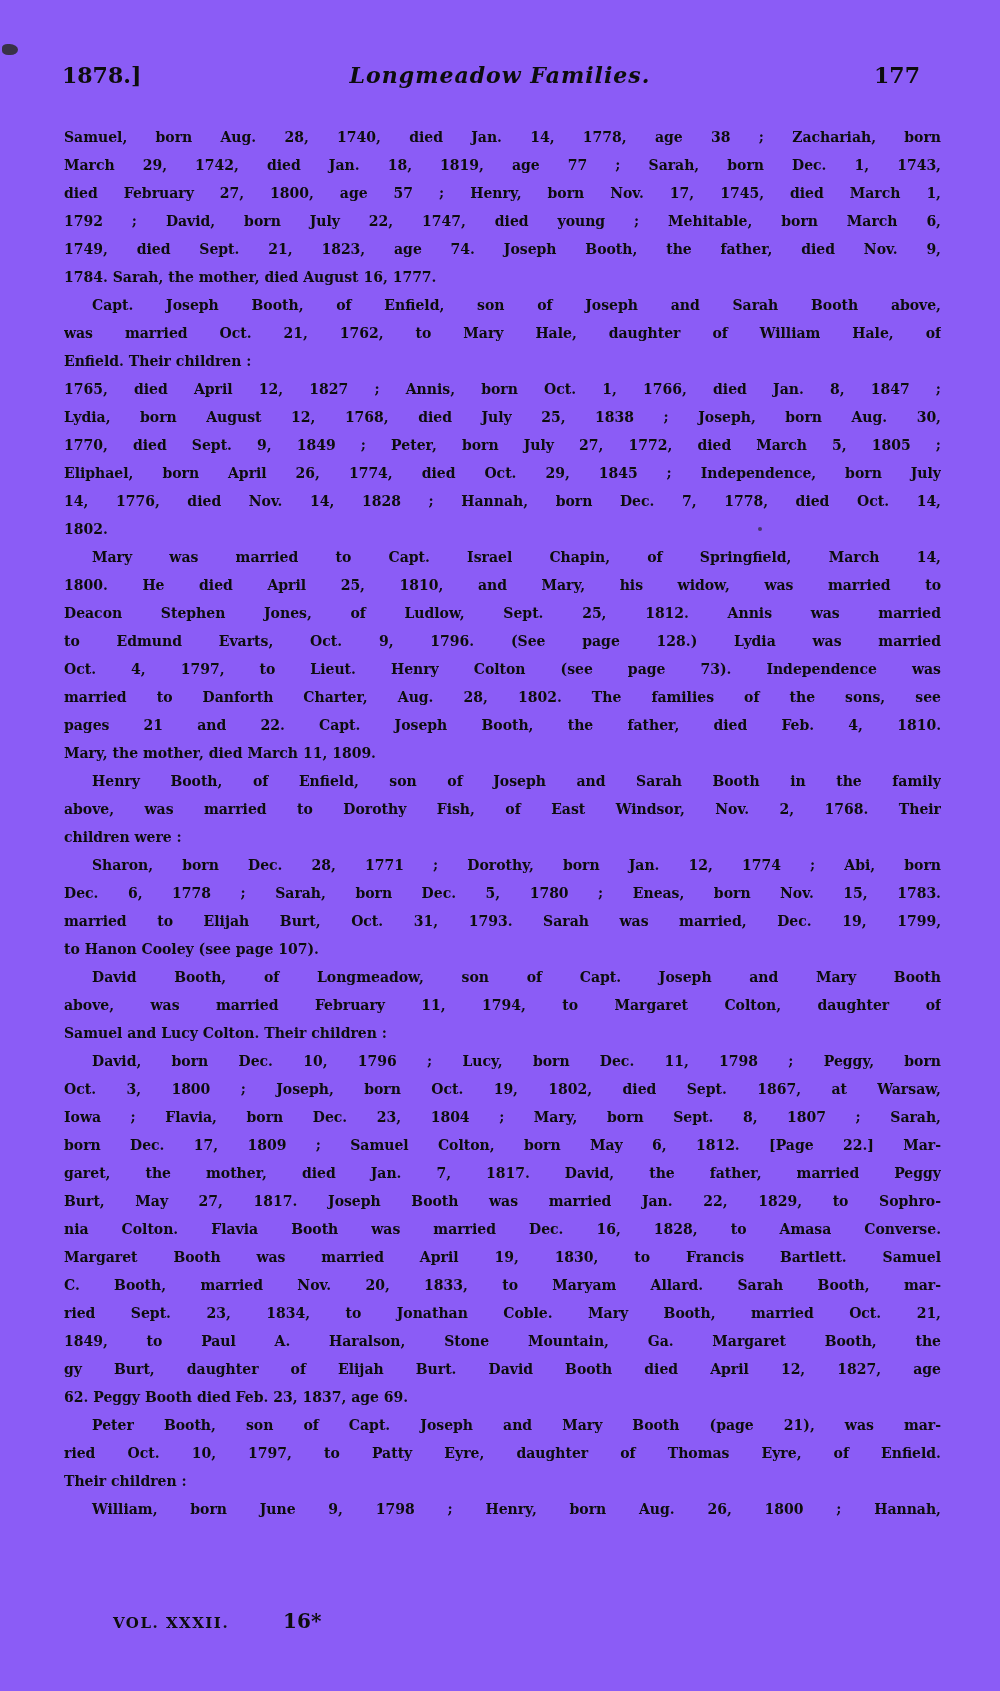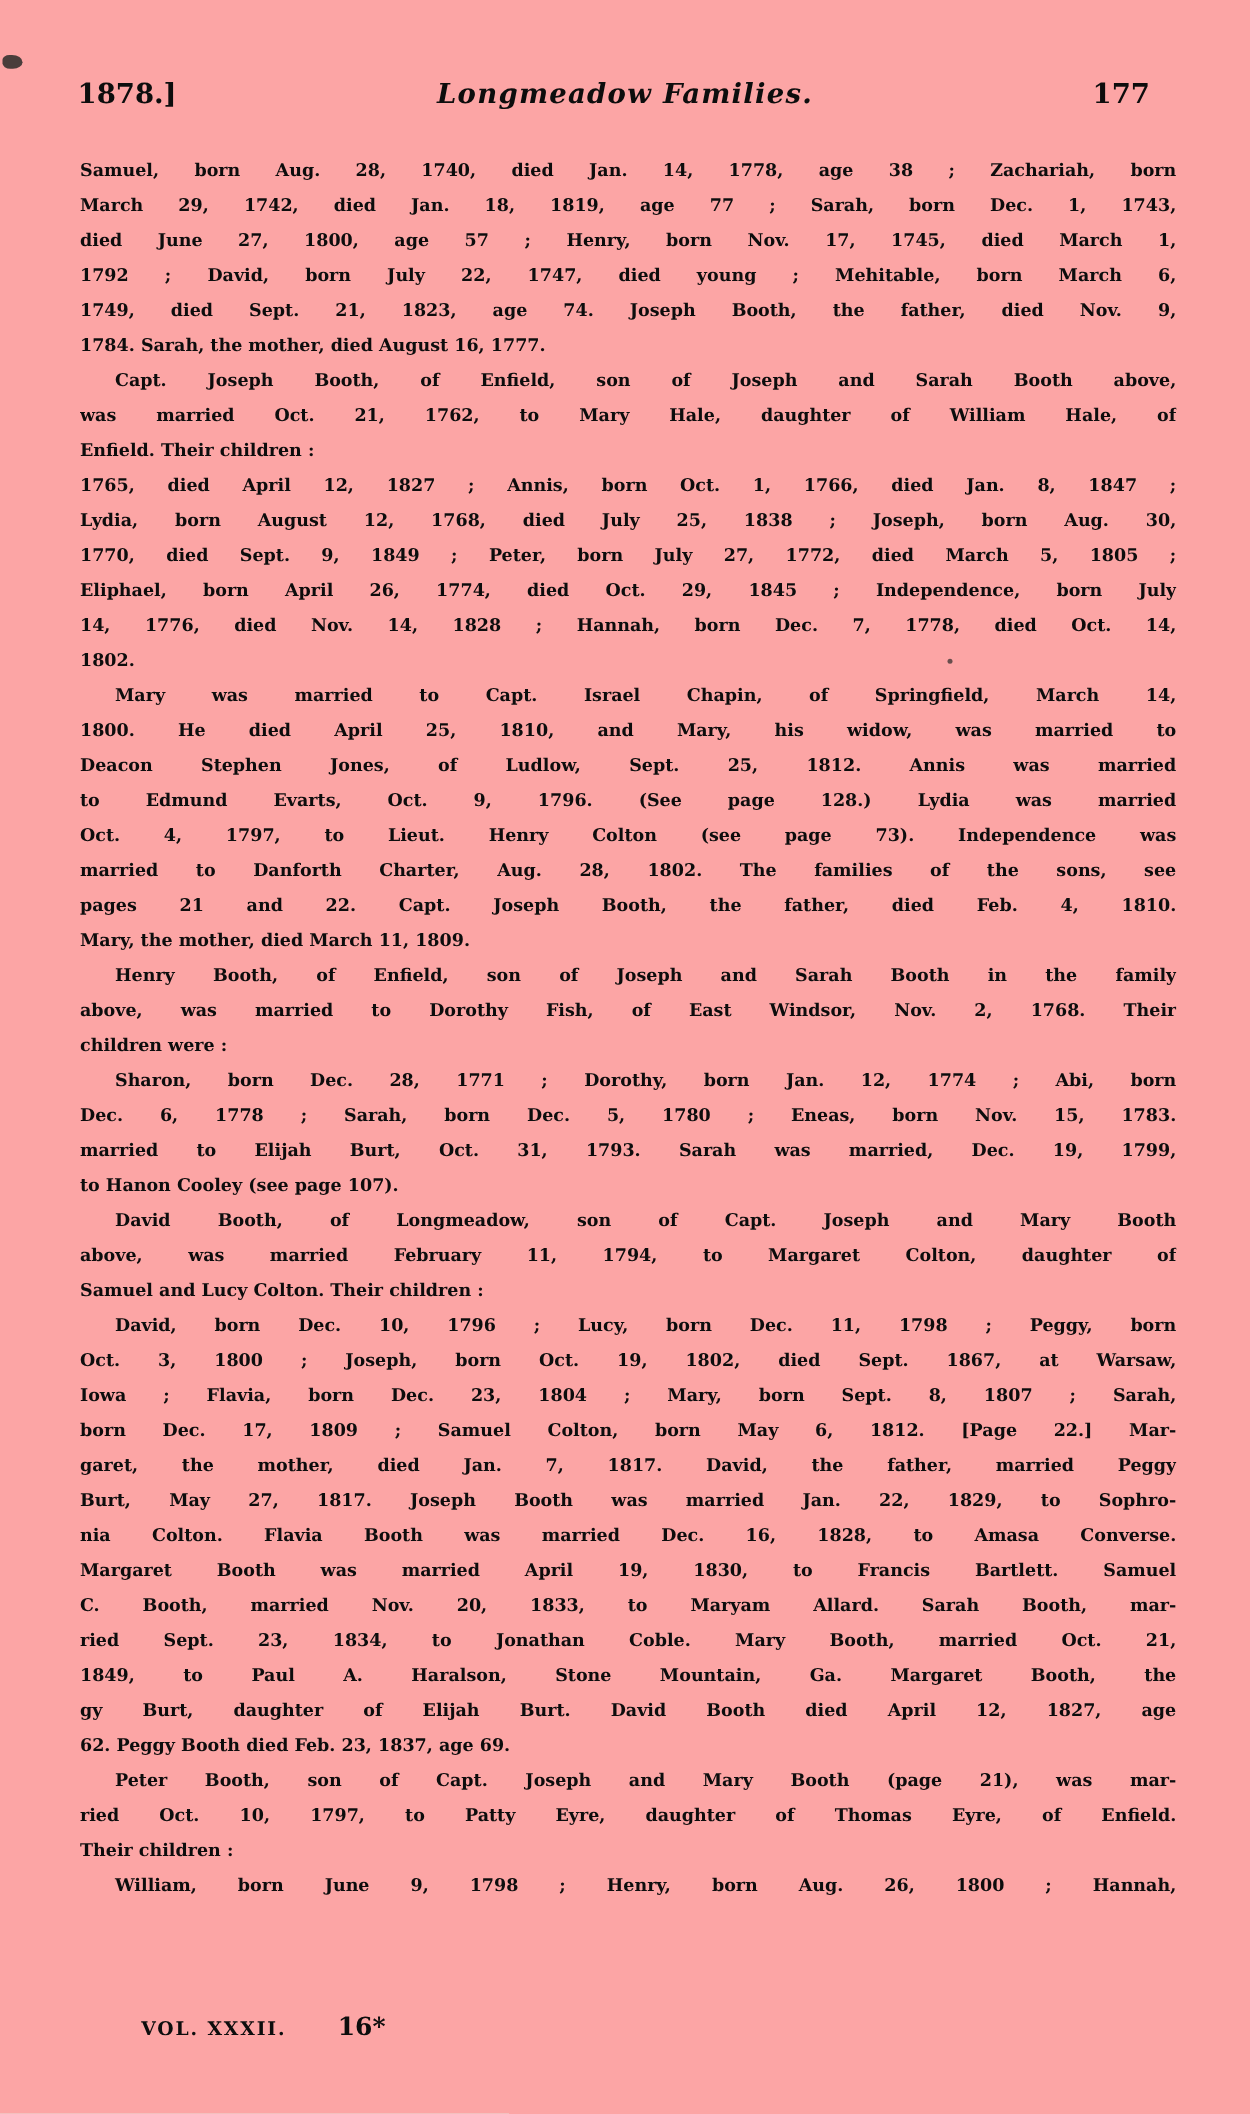--- a/index.html
+++ b/index.html
@@ -1,21 +1,21 @@
 <!DOCTYPE html>
 <html><head>
 <meta charset="utf-8">
 <style>
   html, body { margin: 0; padding: 0; background: #e8e8e4; }
   .page {
     position: relative;
     width: 1000px;
     height: 1691px;
     margin: 0 auto;
-    background: #fca5a5;
+    background: #8b5cf6;
     color: #0d0d0d;
     font-family: "DejaVu Serif", "Liberation Serif", serif;
     font-weight: bold;
     overflow: hidden;
   }
   
   .running-head {
     position: absolute;
     top: 58px;
     left: 0;
@@ -73,21 +73,21 @@
     width: 877px;
     height: 28px;
     line-height: 28px;
   }
   .footer-volume {
     margin-left: 49px;
     font-size: 15px;
     letter-spacing: 1.5px;
   }
   .footer-signature {
-    margin-left: 41px;
+    margin-left: 54px;
     font-size: 20px;
   }
   
   .speck {
     position: absolute;
     background: #2a2a28;
     border-radius: 50%;
   }
   .speck-a { left: 2px; top: 44px; width: 16px; height: 11px; opacity: .85; border-radius: 40% 60% 55% 45%; }
   .speck-b { left: 758px; top: 527px; width: 4px; height: 4px; opacity: .7; }
@@ -102,21 +102,21 @@
 
   <div class="running-head">
     <span class="head-date">1878.]</span>
     <span class="head-title">Longmeadow Families.</span>
     <span class="head-page-number">177</span>
   </div>
 
   <div class="text-body">
       <div class="line just">Samuel, born Aug. 28, 1740, died Jan. 14, 1778, age 38 ; Zachariah, born</div>
       <div class="line just">March 29, 1742, died Jan. 18, 1819, age 77 ; Sarah, born Dec. 1, 1743,</div>
-      <div class="line just">died June 27, 1800, age 57 ; Henry, born Nov. 17, 1745, died March 1,</div>
+      <div class="line just">died February 27, 1800, age 57 ; Henry, born Nov. 17, 1745, died March 1,</div>
       <div class="line just">1792 ; David, born July 22, 1747, died young ; Mehitable, born March 6,</div>
       <div class="line just">1749, died Sept. 21, 1823, age 74. Joseph Booth, the father, died Nov. 9,</div>
       <div class="line">1784. Sarah, the mother, died August 16, 1777.</div>
       <div class="line just indent">Capt. Joseph Booth, of Enfield, son of Joseph and Sarah Booth above,</div>
       <div class="line just">was married Oct. 21, 1762, to Mary Hale, daughter of William Hale, of</div>
       <div class="line">Enfield. Their children :</div>
       <div class="line just">1765, died April 12, 1827 ; Annis, born Oct. 1, 1766, died Jan. 8, 1847 ;</div>
       <div class="line just">Lydia, born August 12, 1768, died July 25, 1838 ; Joseph, born Aug. 30,</div>
       <div class="line just">1770, died Sept. 9, 1849 ; Peter, born July 27, 1772, died March 5, 1805 ;</div>
       <div class="line just">Eliphael, born April 26, 1774, died Oct. 29, 1845 ; Independence, born July</div>

